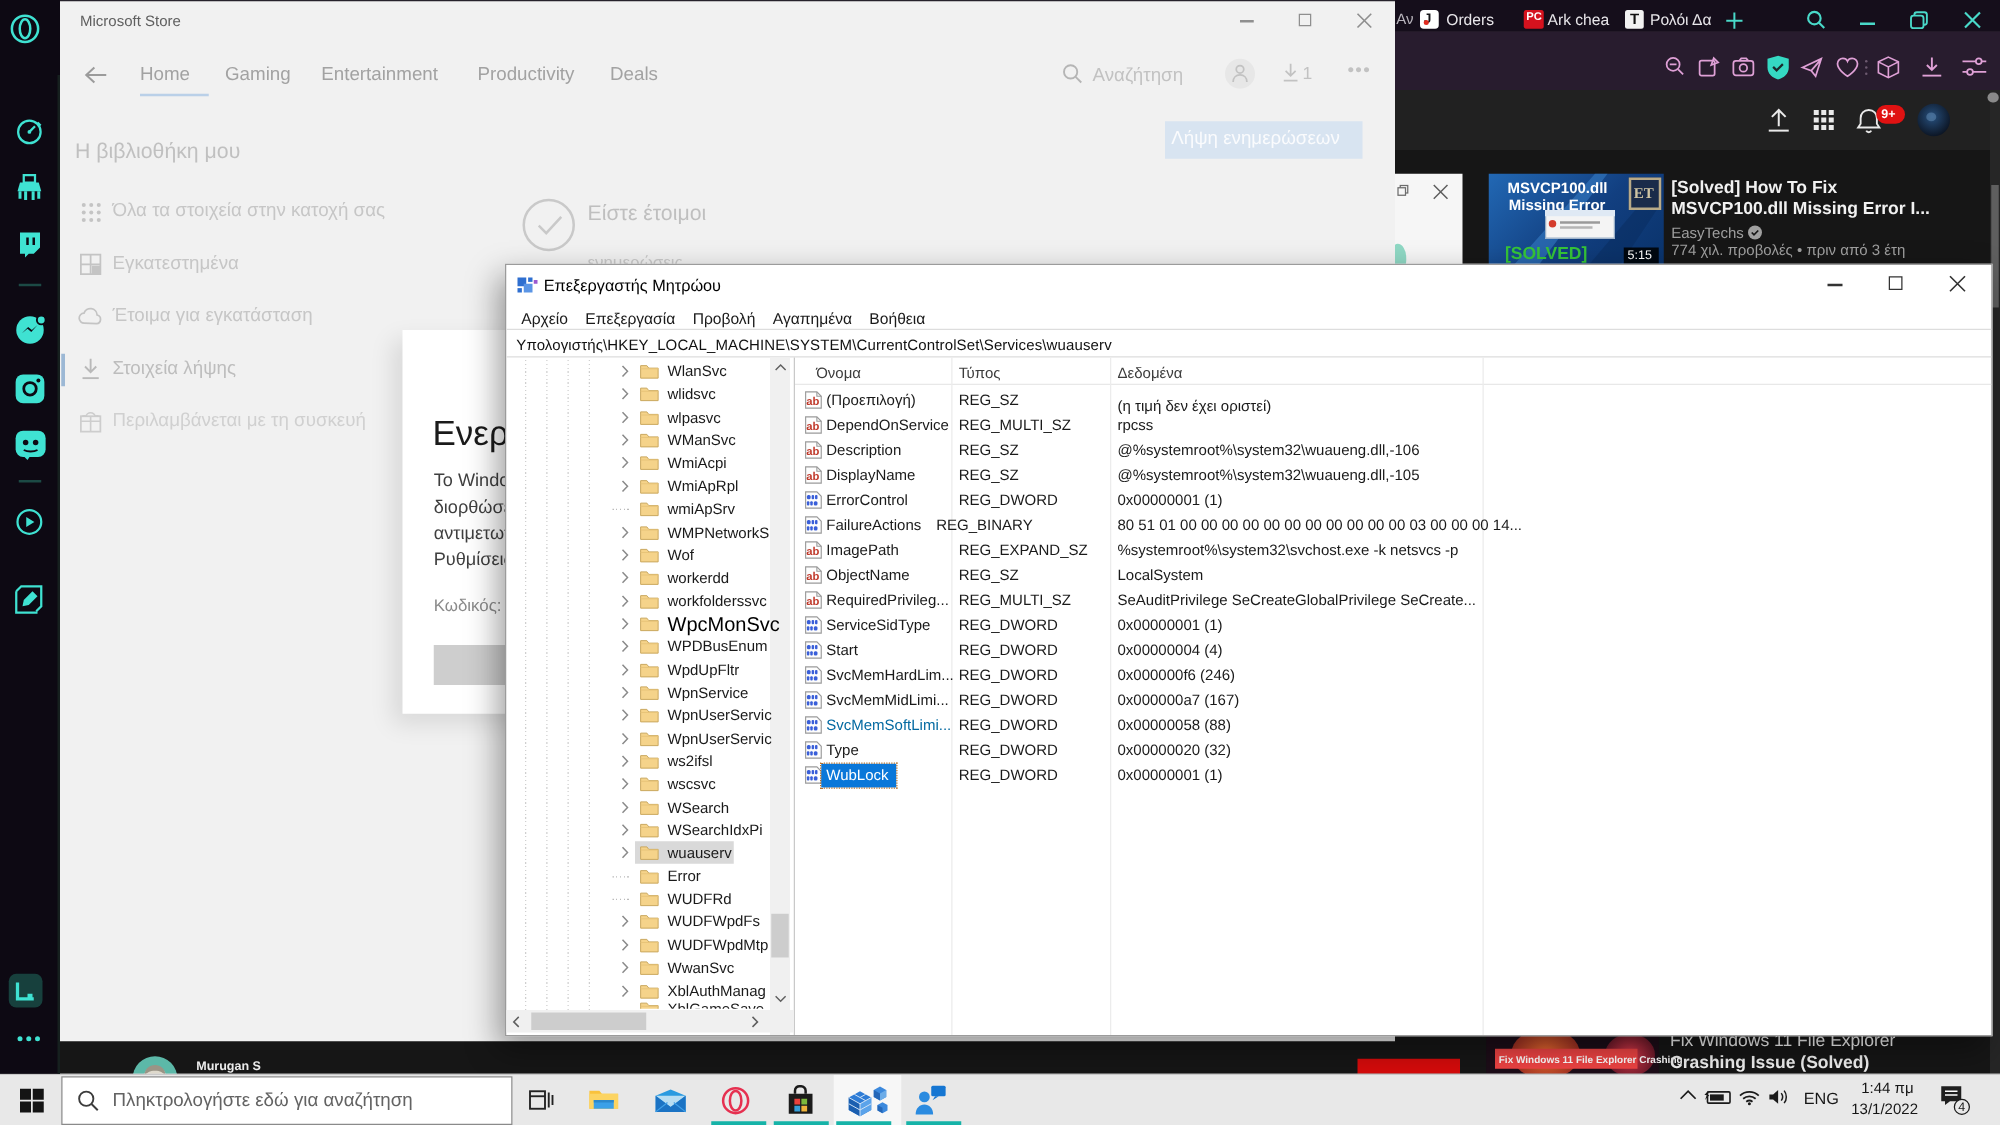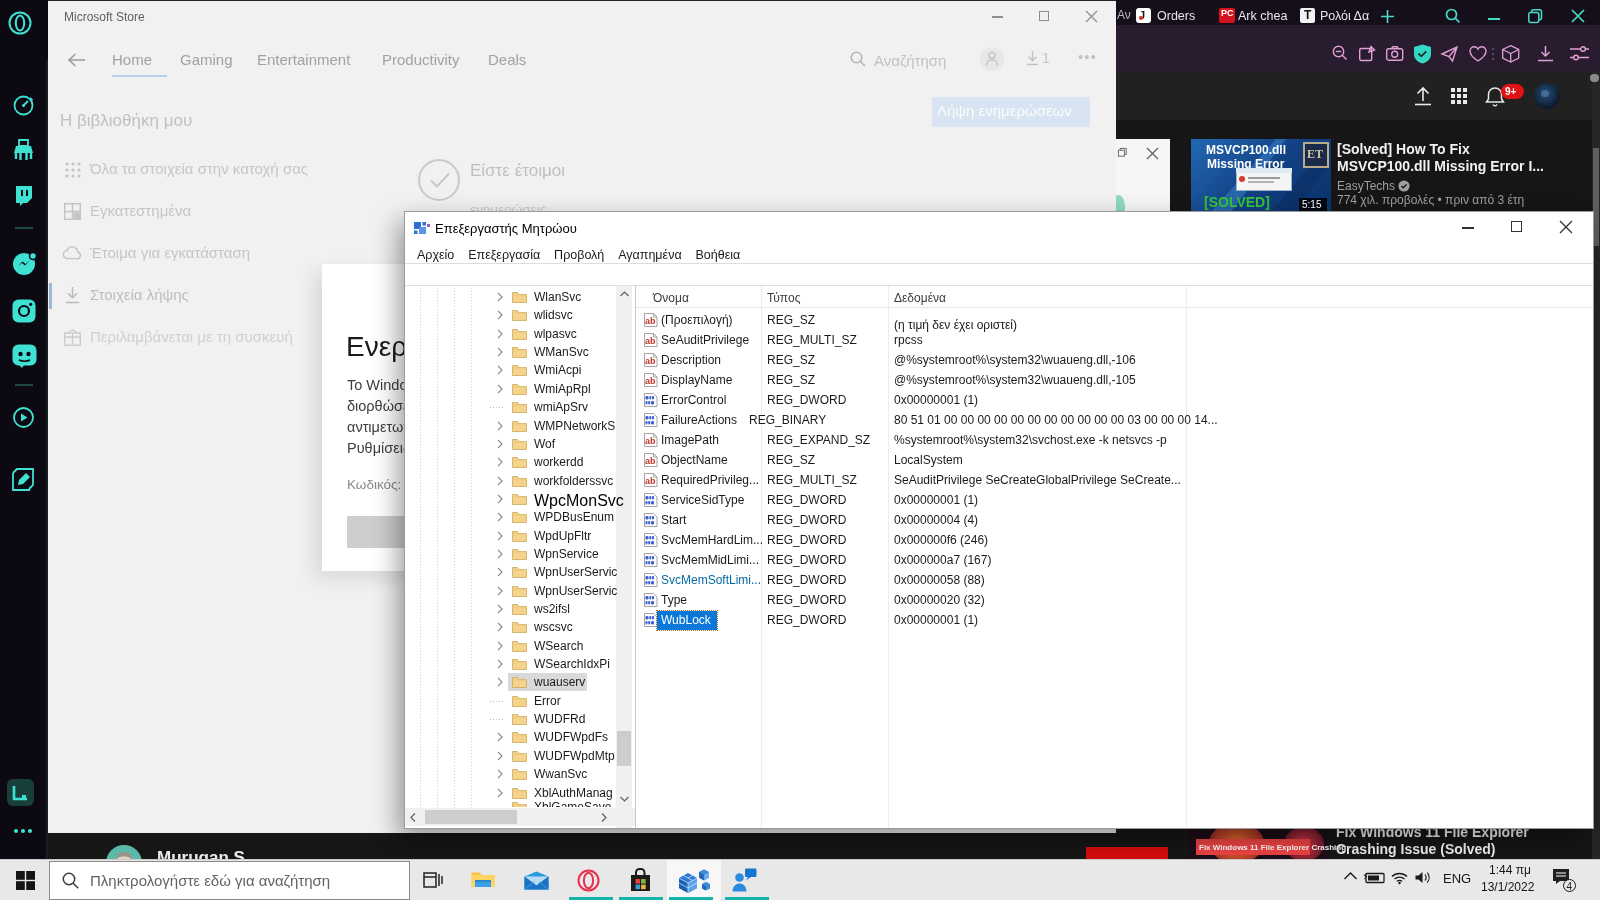--- a/index.html
+++ b/index.html
@@ -129,29 +129,29 @@
       <circle cx="6" cy="6" r="5.6" fill="#9f9f9f"></circle>
       <path d="M3.4 6l1.8 1.8 3.4-3.4" stroke="#161616" stroke-width="1.4" fill="none"></path>
     </svg>
 <div class="tx" style="left:1337px;top:193px;color:#9f9f9f;font-size:12px">774 χιλ. προβολές • πριν από 3 έτη</div>
 <div class="a" style="left:106px;top:845px;width:36px;height:36px;border-radius:50%;background:#5cb8a8"></div>
 <svg style="left:106px;top:845px" width="36" height="36">
       <circle cx="18" cy="17" r="9" fill="#ded9cc"></circle>
       <path d="M9.5 15c0.5-5 4-8 8.5-8s8 3 8.5 8c-2.5-2-4-3.5-8.5-3.5S12 13 9.5 15z" fill="#9a9486"></path>
       <path d="M13 15.5a5 5 0 0010 0" fill="none" stroke="#b0a998" stroke-width="0.8"></path>
     </svg>
-<div class="tx" style="left:157px;top:848px;color:#ececec;font-weight:bold;font-size:17px">Murugan S</div>
+<div class="tx" style="left:157px;top:848px;color:#ececec;font-weight:bold;font-size:10px">Murugan S</div>
 <div class="a" style="left:1086px;top:847px;width:82px;height:12px;background:#d60b0b"></div>
 <div class="a" style="left:1189px;top:829px;width:138px;height:30px;background:#1d0d18;overflow:hidden">
       <div style="position:absolute;left:20px;top:-6px;width:55px;height:40px;background:radial-gradient(circle,#e86a2f,#8a1f1f);border-radius:50%"></div>
       <div style="position:absolute;left:95px;top:-2px;width:40px;height:34px;background:radial-gradient(circle,#d8384a,#4a0f1f);border-radius:50%"></div>
     </div>
 <div class="a" style="left:1196px;top:839px;width:114px;height:16px;background:#ee4343"></div>
 <div class="tx" style="left:1199px;top:843px;color:#fff;font-size:8px;font-weight:bold">Fix Windows 11 File Explorer Crashing</div>
-<div class="tx" style="left:1336px;top:824px;color:#f1f1f1;font-weight:bold;font-size:14px">Fix Windows 11 File Explorer</div>
+<div class="tx" style="left:1336px;top:824px;color:#f1f1f1;font-weight:normal;font-size:14px">Fix Windows 11 File Explorer</div>
 <div class="tx" style="left:1336px;top:841px;color:#f1f1f1;font-weight:bold;font-size:14px">Crashing Issue (Solved)</div>
 <div class="a" style="left:48px;top:0;width:1068px;height:833px;background:#f1f1f1;overflow:hidden">
 <div class="a" style="left:0;top:0;width:1068px;height:1px;background:#26222b"></div>
 <div class="tx" style="left:16px;top:10px;color:#5f5f5f;font-size:12px">Microsoft Store</div>
 <div class="a" style="left:944px;top:16px;width:11px;height:1.6px;background:#8f8f8f"></div>
 <div class="a" style="left:991px;top:11px;width:10px;height:10px;border:1.4px solid #8f8f8f"></div>
 <svg style="left:1038px;top:11px" width="11" height="11">
         <path d="M0 0l11 11M11 0L0 11" stroke="#8f8f8f" stroke-width="1.3"></path>
       </svg>
 <svg style="left:20px;top:53px" width="17" height="14">
@@ -249,20 +249,21 @@
         <rect x="13" y="2" width="3" height="3" fill="#9b59d0"></rect>
       </svg>
 <div class="tx" style="left:30px;top:9px;color:#000;font-size:13px">Επεξεργαστής Μητρώου</div>
 <div class="a" style="left:1057px;top:15px;width:12px;height:1.6px;background:#333"></div>
 <div class="a" style="left:1106px;top:9px;width:11px;height:11px;border:1.4px solid #333"></div>
 <svg style="left:1155px;top:9px" width="12" height="12">
         <path d="M0 0l12 12M12 0L0 12" stroke="#333" stroke-width="1.3"></path>
       </svg>
 <div class="tx" style="left:12px;top:36px;color:#1a1a1a;font-size:12.5px">Αρχείο&nbsp;&nbsp;&nbsp;&nbsp;Επεξεργασία&nbsp;&nbsp;&nbsp;&nbsp;Προβολή&nbsp;&nbsp;&nbsp;&nbsp;Αγαπημένα&nbsp;&nbsp;&nbsp;&nbsp;Βοήθεια</div>
 <div class="a" style="left:0;top:51px;width:1190px;height:1px;background:#ddd"></div>
+<div class="tx" style="left:8px;top:57px;color:#111;font-size:12px;letter-spacing:0.1px">Υπολογιστής\HKEY_LOCAL_MACHINE\SYSTEM\CurrentControlSet\Services\wuauserv</div>
 <div class="a" style="left:0;top:73px;width:1190px;height:1px;background:#ddd"></div>
 <div class="a" style="left:230px;top:74px;width:1px;height:544px;background:#c9c9c9"></div>
 <div class="a" style="left:15px;top:76px;width:1px;height:520px;background-image:repeating-linear-gradient(to bottom,#cfcfcf 0 1px,transparent 1px 3px)"></div>
 <div class="a" style="left:32px;top:76px;width:1px;height:520px;background-image:repeating-linear-gradient(to bottom,#cfcfcf 0 1px,transparent 1px 3px)"></div>
 <div class="a" style="left:49px;top:76px;width:1px;height:520px;background-image:repeating-linear-gradient(to bottom,#cfcfcf 0 1px,transparent 1px 3px)"></div>
 <div class="a" style="left:66px;top:76px;width:1px;height:520px;background-image:repeating-linear-gradient(to bottom,#cfcfcf 0 1px,transparent 1px 3px)"></div>
 <div class="a" style="left:211px;top:74px;width:16px;height:544px;background:#f0f0f0"></div>
 <svg style="left:215px;top:79px" width="9" height="6">
         <path d="M0.5 5L4.5 1l4 4" fill="none" stroke="#5f5f5f" stroke-width="1.2"></path>
       </svg>
@@ -517,21 +518,21 @@
         <text x="2" y="11" font-size="9" font-weight="bold" fill="#c0392b" font-family="Liberation Sans">ab</text>
       </svg>
 <div class="tx" style="left:256px;top:101.0px;color:#1a1a1a;font-size:12px">(Προεπιλογή)</div>
 <div class="tx" style="left:362px;top:101.0px;color:#1a1a1a;font-size:12px">REG_SZ</div>
 <div class="tx" style="left:489px;top:106px;color:#1a1a1a;font-size:12px">(η τιμή δεν έχει οριστεί)</div>
 <svg style="left:238px;top:121.0px" width="15" height="14">
         <path d="M1.5 0.5h9l3.5 3.5v9.5h-12.5z" fill="#fdfdfd" stroke="#9a9a9a" stroke-width="0.9"></path>
         <path d="M10.5 0.5v3.5h3.5" fill="none" stroke="#9a9a9a" stroke-width="0.9"></path>
         <text x="2" y="11" font-size="9" font-weight="bold" fill="#c0392b" font-family="Liberation Sans">ab</text>
       </svg>
-<div class="tx" style="left:256px;top:121.0px;color:#1a1a1a;font-size:12px">SeAuditPrivilege</div>
+<div class="tx" style="left:256px;top:121.0px;color:#1a1a1a;font-size:12px">DependOnService</div>
 <div class="tx" style="left:362px;top:121.0px;color:#1a1a1a;font-size:12px">REG_MULTI_SZ</div>
 <div class="tx" style="left:489px;top:121.0px;color:#1a1a1a;font-size:12px">rpcss</div>
 <svg style="left:238px;top:141.0px" width="15" height="14">
         <path d="M1.5 0.5h9l3.5 3.5v9.5h-12.5z" fill="#fdfdfd" stroke="#9a9a9a" stroke-width="0.9"></path>
         <path d="M10.5 0.5v3.5h3.5" fill="none" stroke="#9a9a9a" stroke-width="0.9"></path>
         <text x="2" y="11" font-size="9" font-weight="bold" fill="#c0392b" font-family="Liberation Sans">ab</text>
       </svg>
 <div class="tx" style="left:256px;top:141.0px;color:#1a1a1a;font-size:12px">Description</div>
 <div class="tx" style="left:362px;top:141.0px;color:#1a1a1a;font-size:12px">REG_SZ</div>
 <div class="tx" style="left:489px;top:141.0px;color:#1a1a1a;font-size:12px">@%systemroot%\system32\wuaueng.dll,-106</div>

